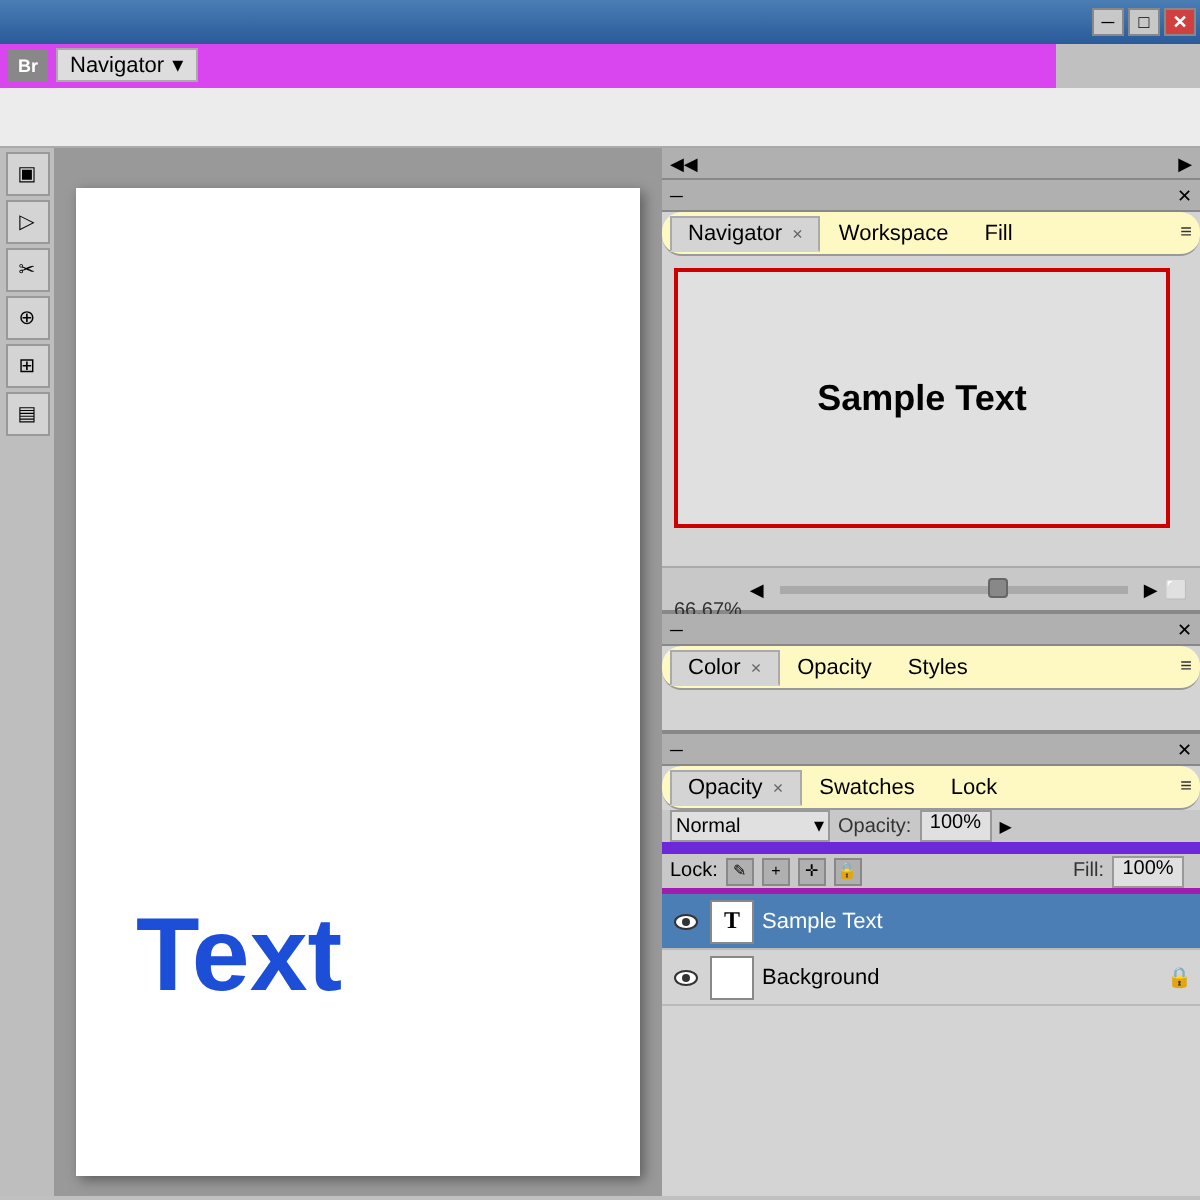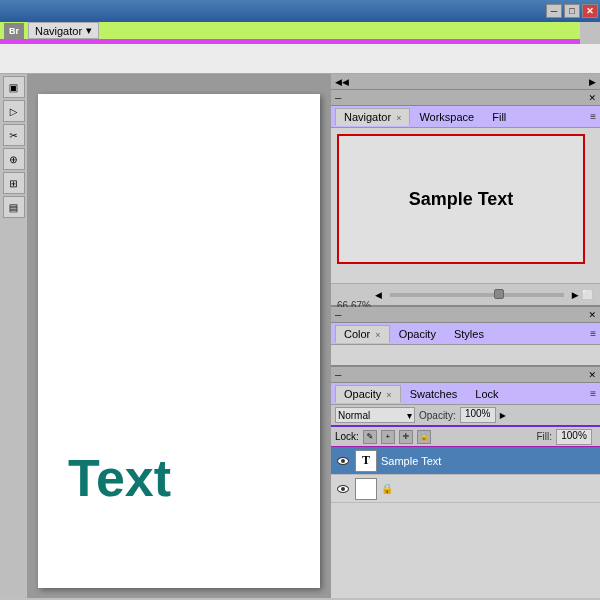--- a/index.html
+++ b/index.html
@@ -37,24 +37,24 @@
       font-size: 9px;
       cursor: pointer;
       color: #000;
     }
     .title-btn.minimize { background: #c8c8c8; }
     .title-btn.maximize { background: #c8c8c8; }
     .title-btn.close { background: #d04040; color: white; font-weight: bold; }
 
     
     .menu-bar {
-      width: 580px;
-      height: 22px;
-      background: #bef264;
-      border-bottom: 5px solid #d946ef;
+      width: 528px;
+      height: 22px;
+      background: #d946ef;
+      border-bottom: 1px solid #d946ef;
       display: flex;
       align-items: center;
       padding: 0 4px;
     }
     .workspace-btn {
       display: flex;
       align-items: center;
       gap: 4px;
       background: #ddd;
       border: 1px solid #aaa;
@@ -128,21 +128,21 @@
       bottom: 10px;
       background: white;
       box-shadow: 2px 2px 6px rgba(0,0,0,0.4);
     }
     .canvas-text {
       position: absolute;
       bottom: 80px;
       left: 30px;
       font-size: 52px;
       font-weight: bold;
-      color: #0f766e;
+      color: #1d4ed8;
       font-family: Arial, sans-serif;
     }
 
     
     .right-panels {
       width: 270px;
       background: #c0c0c0;
       border-left: 1px solid #999;
       display: flex;
       flex-direction: column;
@@ -160,24 +160,25 @@
     }
 
     
     .navigator-panel {
       background: #d4d4d4;
       border-bottom: 2px solid #888;
     }
     .panel-tabs {
       display: flex;
       align-items: center;
-      background: #c4b5fd;
+      background: #fef9c3;
       border-bottom: 1px solid #999;
       padding: 0 4px;
       height: 22px;
+      border-radius: 10px;
     }
     .panel-tab {
       padding: 2px 8px;
       font-size: 11px;
       cursor: pointer;
       border: 1px solid transparent;
       background: transparent;
     }
     .panel-tab.active {
       background: #d4d4d4;
@@ -267,21 +268,21 @@
     .layers-panel {
       background: #d4d4d4;
       flex: 1;
       display: flex;
       flex-direction: column;
     }
 
     .layers-controls {
       height: 22px;
       background: #c8c8c8;
-      border-bottom: 2px solid #6d28d9;
+      border-bottom: 6px solid #6d28d9;
       display: flex;
       align-items: center;
       padding: 0 4px;
       gap: 4px;
     }
     .blend-select {
       width: 80px;
       height: 16px;
       background: #e0e0e0;
       border: 1px solid #999;
@@ -297,21 +298,21 @@
       height: 16px;
       background: #e0e0e0;
       border: 1px solid #999;
       font-size: 10px;
       text-align: center;
     }
 
     .lock-row {
       height: 20px;
       background: #c8c8c8;
-      border-bottom: 1px solid #a21caf;
+      border-bottom: 3px solid #a21caf;
       display: flex;
       align-items: center;
       padding: 0 4px;
       gap: 4px;
     }
     .lock-label { font-size: 10px; }
     .lock-icon {
       width: 14px;
       height: 14px;
       background: #b0b0b0;
@@ -553,19 +554,20 @@
             <span>T</span>
           </div>
           <span class="layer-name">Sample Text</span>
         </div>
 
         <div class="layer-row">
           <div class="layer-visibility">
             <div class="eye-icon"></div>
           </div>
           <div class="layer-thumb"></div>
+          <span class="layer-name">Background</span>
           <span class="layer-lock">🔒</span>
         </div>
       </div>
     </div>
 
   </div>
 </div>
 
 </body></html>

